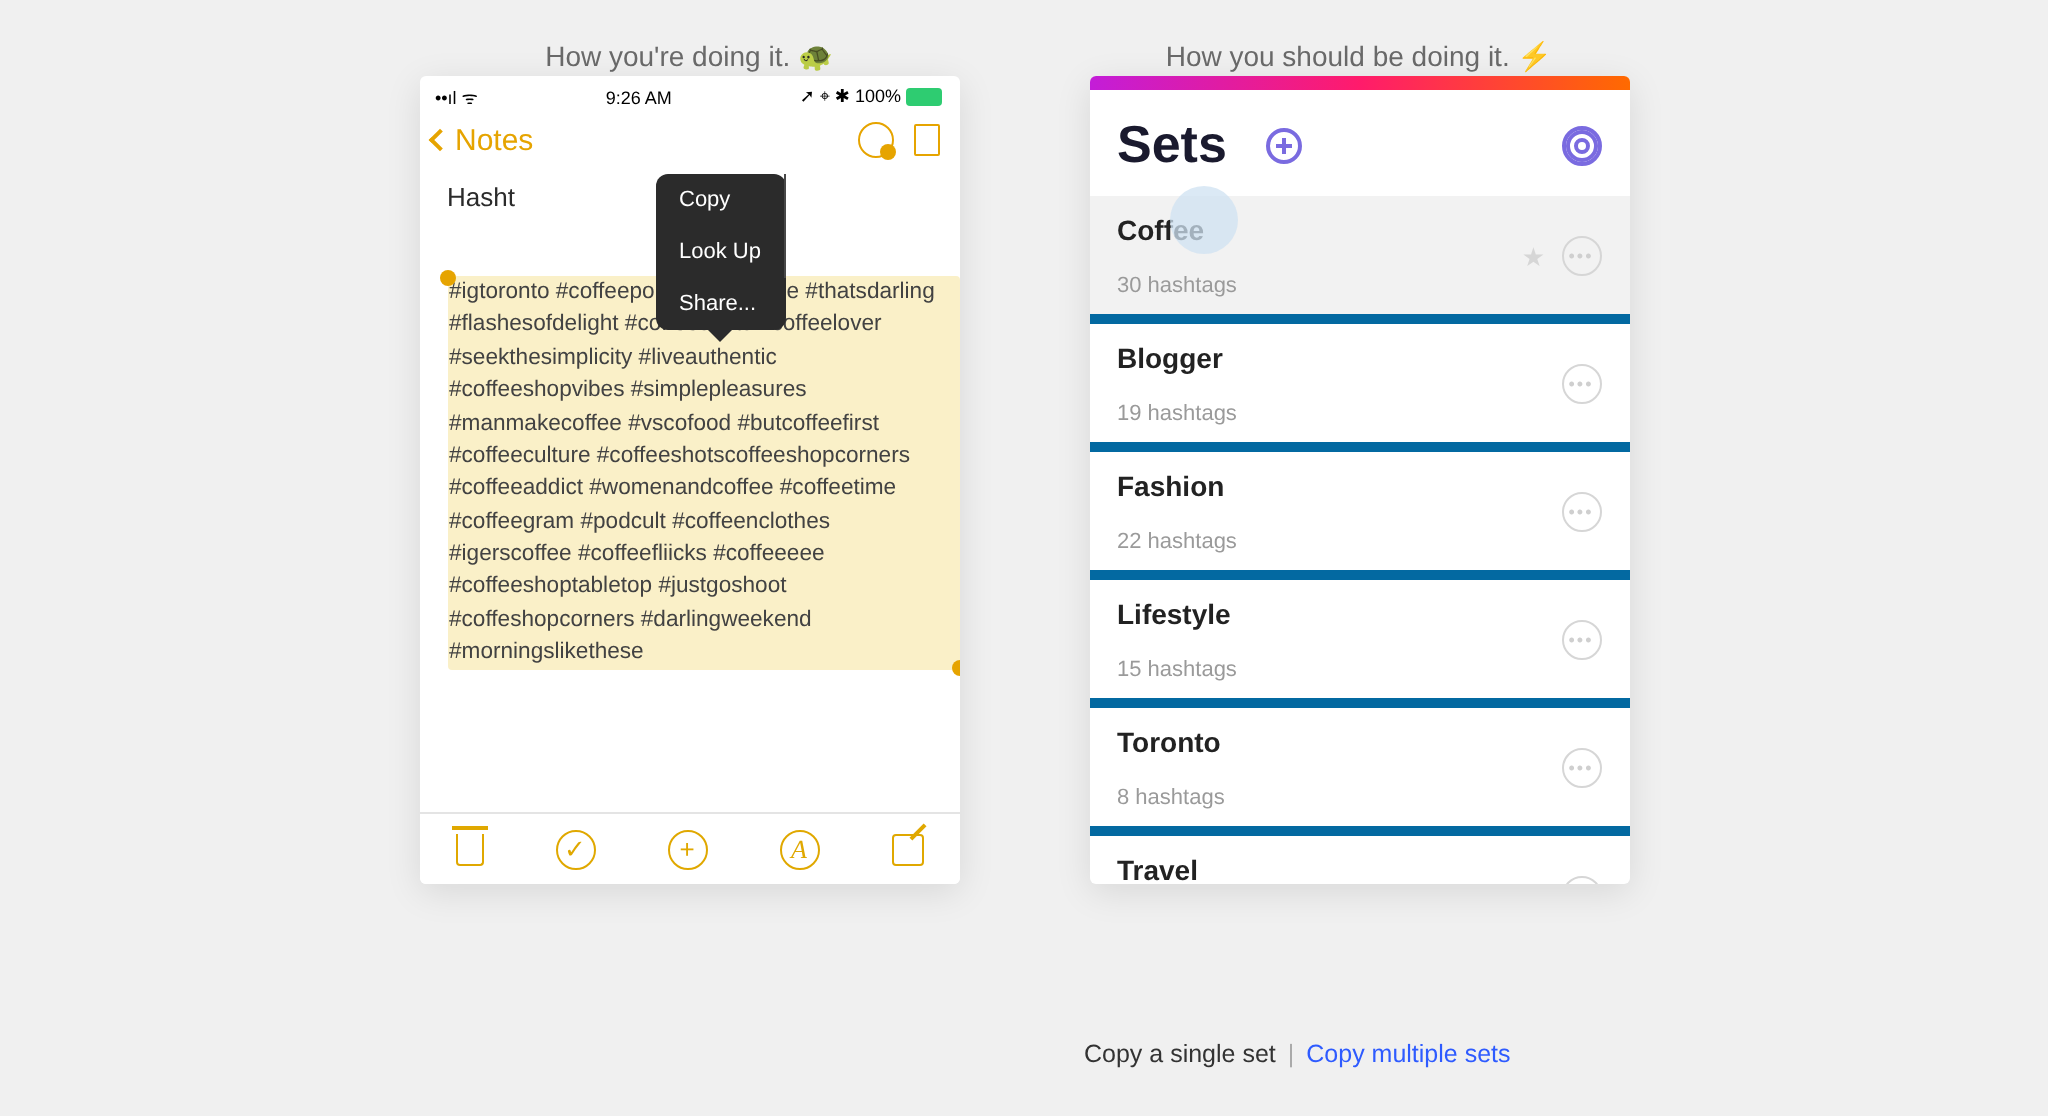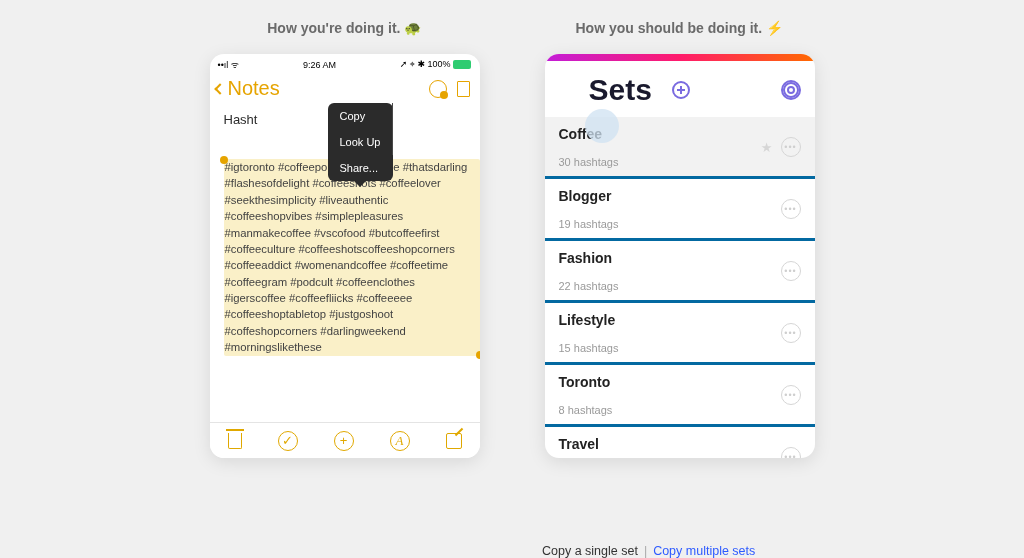--- a/index.html
+++ b/index.html
@@ -14,28 +14,28 @@
       display: flex;
       justify-content: center;
       gap: 65px;
       padding-top: 20px;
     }
     .col { width: 270px; }
     .caption {
       text-align: center;
       color: #6a6a6a;
       font-size: 14px;
-      margin-bottom: 18px;
-      font-weight: 700;
+      margin-bottom: 2px;
+      font-weight: 400;
     }
     .phone {
       width: 270px;
       height: 404px;
       background: #fff;
-      border-radius: 14px;
+      border-radius: 3px;
       box-shadow: 0 4px 18px rgba(0,0,0,0.10);
       position: relative;
       overflow: hidden;
     }
 
     
     .notes .statusbar {
       display: flex;
       justify-content: space-between;
       align-items: center;
@@ -53,21 +53,21 @@
       vertical-align: middle;
     }
     .notes .nav {
       display: flex;
       align-items: center;
       justify-content: space-between;
       padding: 2px 10px 6px 6px;
     }
     .notes .back {
       color: #e6a400;
-      font-size: 20px;
+      font-size: 15px;
       font-weight: 500;
       display: flex;
       align-items: center;
     }
     .chevron-left {
       width: 8px; height: 8px;
       border-left: 2.5px solid #e6a400;
       border-bottom: 2.5px solid #e6a400;
       transform: rotate(45deg);
       margin-right: 4px;
@@ -209,27 +209,26 @@
       height: 7px;
       background: linear-gradient(90deg, #c31dd8, #ff1b6b, #ff6a00);
     }
     .sets .header {
       display: flex;
       justify-content: space-between;
       align-items: center;
       padding: 12px 14px 10px;
     }
     .sets .htitle {
-      font-size: 30px;
+      font-size: 26px;
       font-weight: 700;
       color: #1a1a2e;
       display: flex;
       align-items: center;
       gap: 20px;
-      margin-left: 30px;
     }
     .plus-circle {
       width: 18px; height: 18px;
       border: 2px solid #7a6be0;
       border-radius: 50%;
       position: relative;
     }
     .plus-circle::before, .plus-circle::after {
       content:"";
       position:absolute;
@@ -247,21 +246,21 @@
     }
     .gear::before {
       content:"";
       position:absolute;
       inset:4px;
       border:2px solid #7a6be0;
       border-radius:50%;
     }
 
     .set-row {
-      border-bottom: 3px solid #0369a1;
+      border-bottom: 5px solid #0369a1;
       padding: 9px 14px 8px;
       display: flex;
       justify-content: space-between;
       align-items: center;
     }
     .set-row.sel { background: #f2f2f2; }
     .set-info .name { font-size: 14px; font-weight: 700; color: #222; }
     .set-info .sub { font-size: 11px; color: #9a9a9a; margin-top: 14px; }
     .row-actions { display: flex; gap: 8px; align-items: center; }
     .star {
@@ -281,21 +280,21 @@
       background: #cfe1f1;
       border-radius: 50%;
       opacity: 0.75;
       top: 55px;
       left: 40px;
       pointer-events: none;
     }
 
     .footer {
       position: absolute;
-      bottom: 0;
+      bottom: 24px;
       left: 542px;
       font-size: 12.5px;
       display: flex;
       gap: 6px;
       align-items: center;
       color: #333;
     }
     .footer .sep { color: #aaa; }
     .footer .link { color: #2e5bff; }
   </style>

